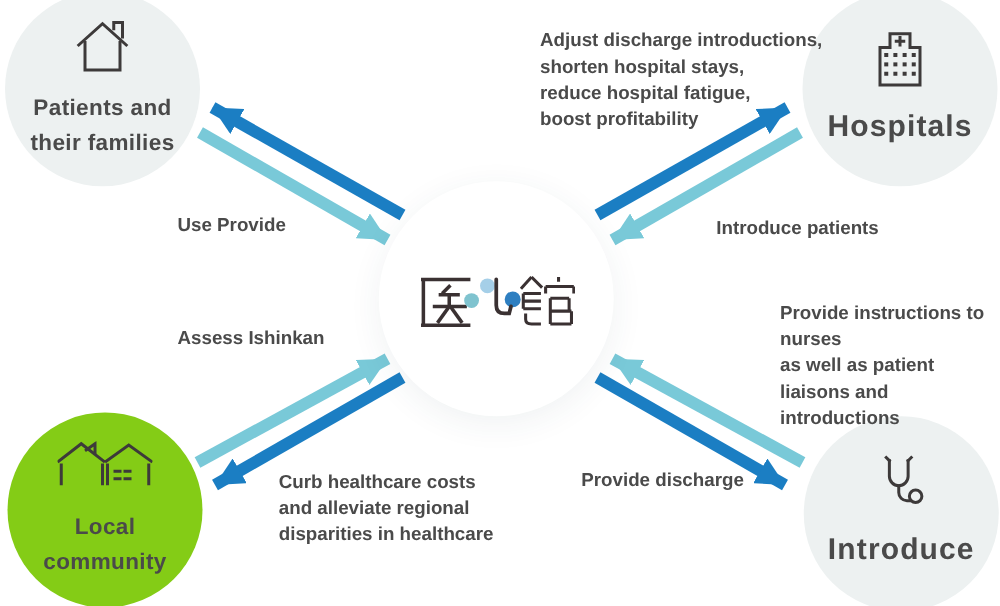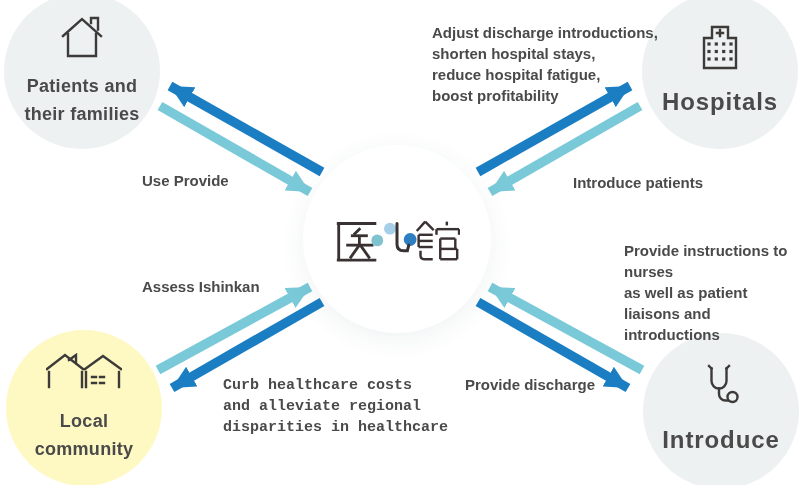--- a/index.html
+++ b/index.html
@@ -23,22 +23,22 @@
     display:flex;align-items:center;justify-content:center;
   }
   .note{
     position:absolute;font-size:15px;font-weight:700;line-height:21px;white-space:pre-line;
   }
   .p-accept{left:222px;top:24px;}
   .p-adjust{left:432px;top:22px;}
   .p-use{left:142px;top:170px;}
   .p-introduce{left:573px;top:172px;}
   .p-instructions{left:608px;top:240px;margin-left:16px;}
-  .p-assess{left:142px;top:276px;}
-  .p-curb{left:223px;top:375px;font-family:Liberation Mono, monospace;}
+  .p-assess{left:142px;top:260px;}
+  .p-curb{left:223px;top:375px;}
   .p-platform{left:465px;top:374px;}
   .n-patients{left:4px;top:-7px;}
   .n-hospitals{left:642px;top:-7px;}
   .n-community{left:6px;top:330px;}
   .n-physicians{left:643px;top:333px;}
   svg .ico{fill:none;stroke-width:2.4;stroke-linecap:square;}
 </style>
 </head>
 <body>
 
@@ -92,21 +92,21 @@
           <rect x="31.4" y="27.9" width="3.2" height="3.2"></rect>
         <rect x="9.4" y="35.4" width="3.2" height="3.2"></rect>
           <rect x="16.7" y="35.4" width="3.2" height="3.2"></rect>
           <rect x="24.1" y="35.4" width="3.2" height="3.2"></rect>
           <rect x="31.4" y="35.4" width="3.2" height="3.2"></rect>
       </g>
     </svg>
     <div class="node-label single">Hospitals</div>
   </div>
 
-  <div class="node n-community" style="background: #fef9c3;">
+  <div class="node n-community" style="background: #84cc16;">
     <svg width="76" height="42" viewBox="0 0 76 42">
       <g class="ico" stroke-width="2.2" stroke="#3d3a3a">
         <path d="M1,16 L19,2 L37,16"></path>
         <path d="M23,7 L30,2 V9"></path>
         <path d="M3,19 V34"></path>
         <path d="M36,19 V34 M40,19 V34"></path>
         <path d="M39,16 L57,3 L75,16"></path>
         <path d="M73,19 V34"></path>
         <path d="M46,24 h4 M54,24 h4 M46,30 h4 M54,30 h4"></path>
       </g>

